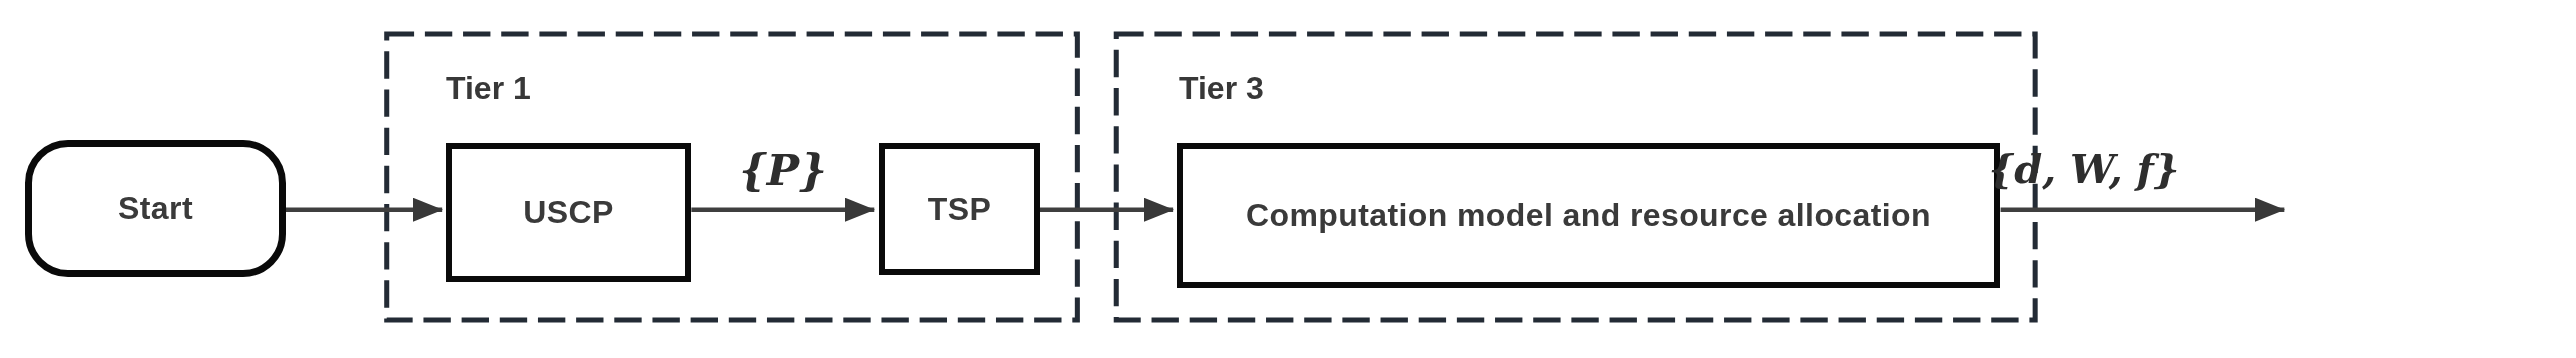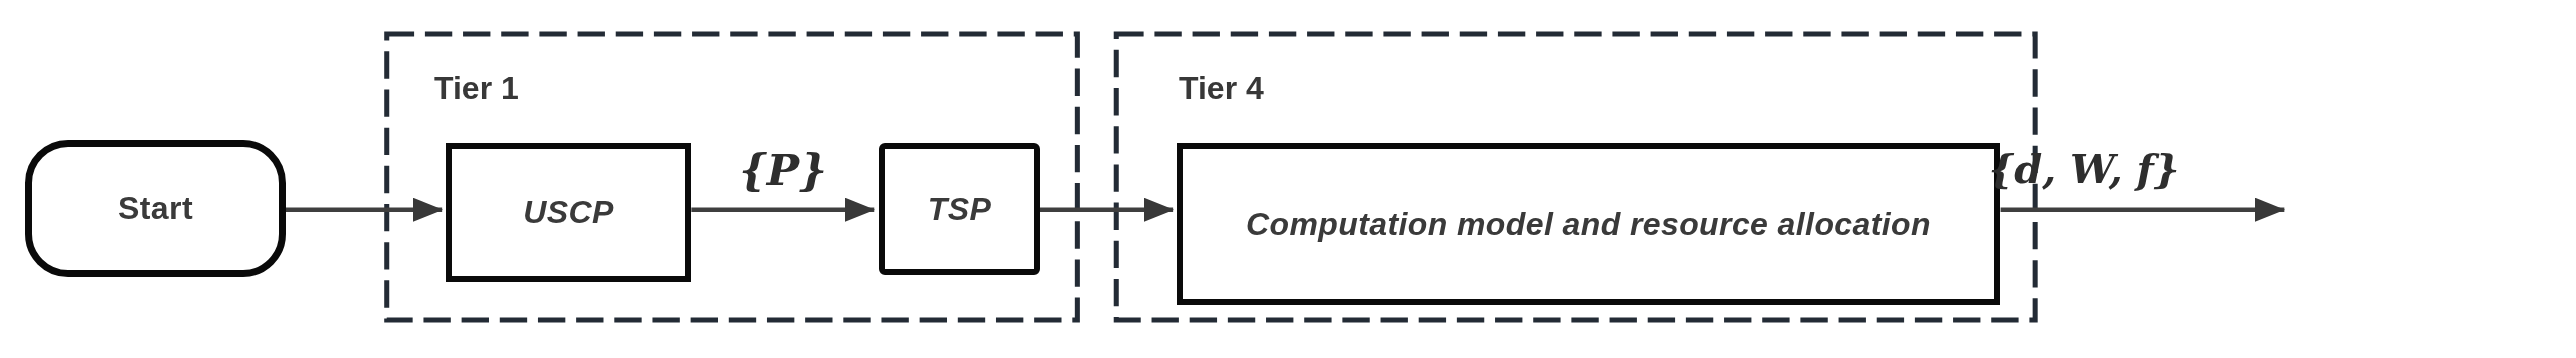--- a/index.html
+++ b/index.html
@@ -33,38 +33,37 @@
     font-size: 32px;
     letter-spacing: 0.4px;
   }
   .terminal {
     border: 7.2px solid #0a0a0a;
     border-radius: 43px;
   }
   .process {
     border: 6.5px solid #0a0a0a;
     border-radius: 0;
-    font-style: italic;
   }
   .node-start { left: 25px;  top: 140px; width: 261px;  height: 137px; }
   .node-end   { left: 2289px; top: 140px; width: 264px; height: 135px; }
   .node-uscp  { left: 446px;  top: 143px; width: 245px;  height: 139px; }
-  .node-tsp   { left: 879px; top: 143px; width: 161px;  height: 132px; border-radius: 6px; }
-  .node-comp  { left: 1177px; top: 143px; width: 823px; height: 162px; font-size: 32px; }
+  .node-tsp   { left: 879px; top: 143px; width: 161px;  height: 132px; }
+  .node-comp  { left: 1177px; top: 143px; width: 823px; height: 145px; font-size: 32px; }
   .tier-title {
     position: absolute;
     top: 71px;
     height: 35px;
     line-height: 35px;
     font-weight: bold;
     font-size: 32px;
     color: #383838;
     white-space: nowrap;
   }
-  .tier1-title { left: 434px; }
+  .tier1-title { left: 446px; }
   .tier2-title { left: 1179px; }
   .edge-label {
     position: absolute;
     font-family: "DejaVu Serif", "Liberation Serif", serif;
     font-style: italic;
     font-weight: bold;
     color: #2e2e2e;
     text-align: center;
     white-space: nowrap;
   }
@@ -90,21 +89,21 @@
     <line x1="397" y1="291" x2="614" y2="291" stroke="#3f3f3f" stroke-width="6" marker-end="url(#arw)"></line>
 
     <line x1="960" y1="291" x2="1214" y2="291" stroke="#3f3f3f" stroke-width="6" marker-end="url(#arw)"></line>
 
     <line x1="1443" y1="291" x2="1629" y2="291" stroke="#3f3f3f" stroke-width="6" marker-end="url(#arw)"></line>
 
     <line x1="2778" y1="291" x2="3172" y2="291" stroke="#3f3f3f" stroke-width="6" marker-end="url(#arw)"></line>
   </svg>
 
   <div class="tier-title tier1-title">Tier 1</div>
-  <div class="tier-title tier2-title">Tier 4</div>
+  <div class="tier-title tier2-title">Tier 3</div>
 
   <div class="node terminal node-start">
     <span>Start</span>
   </div>
 
   <div class="node process node-uscp">
     <span>USCP</span>
   </div>
 
   <div class="node process node-tsp">

